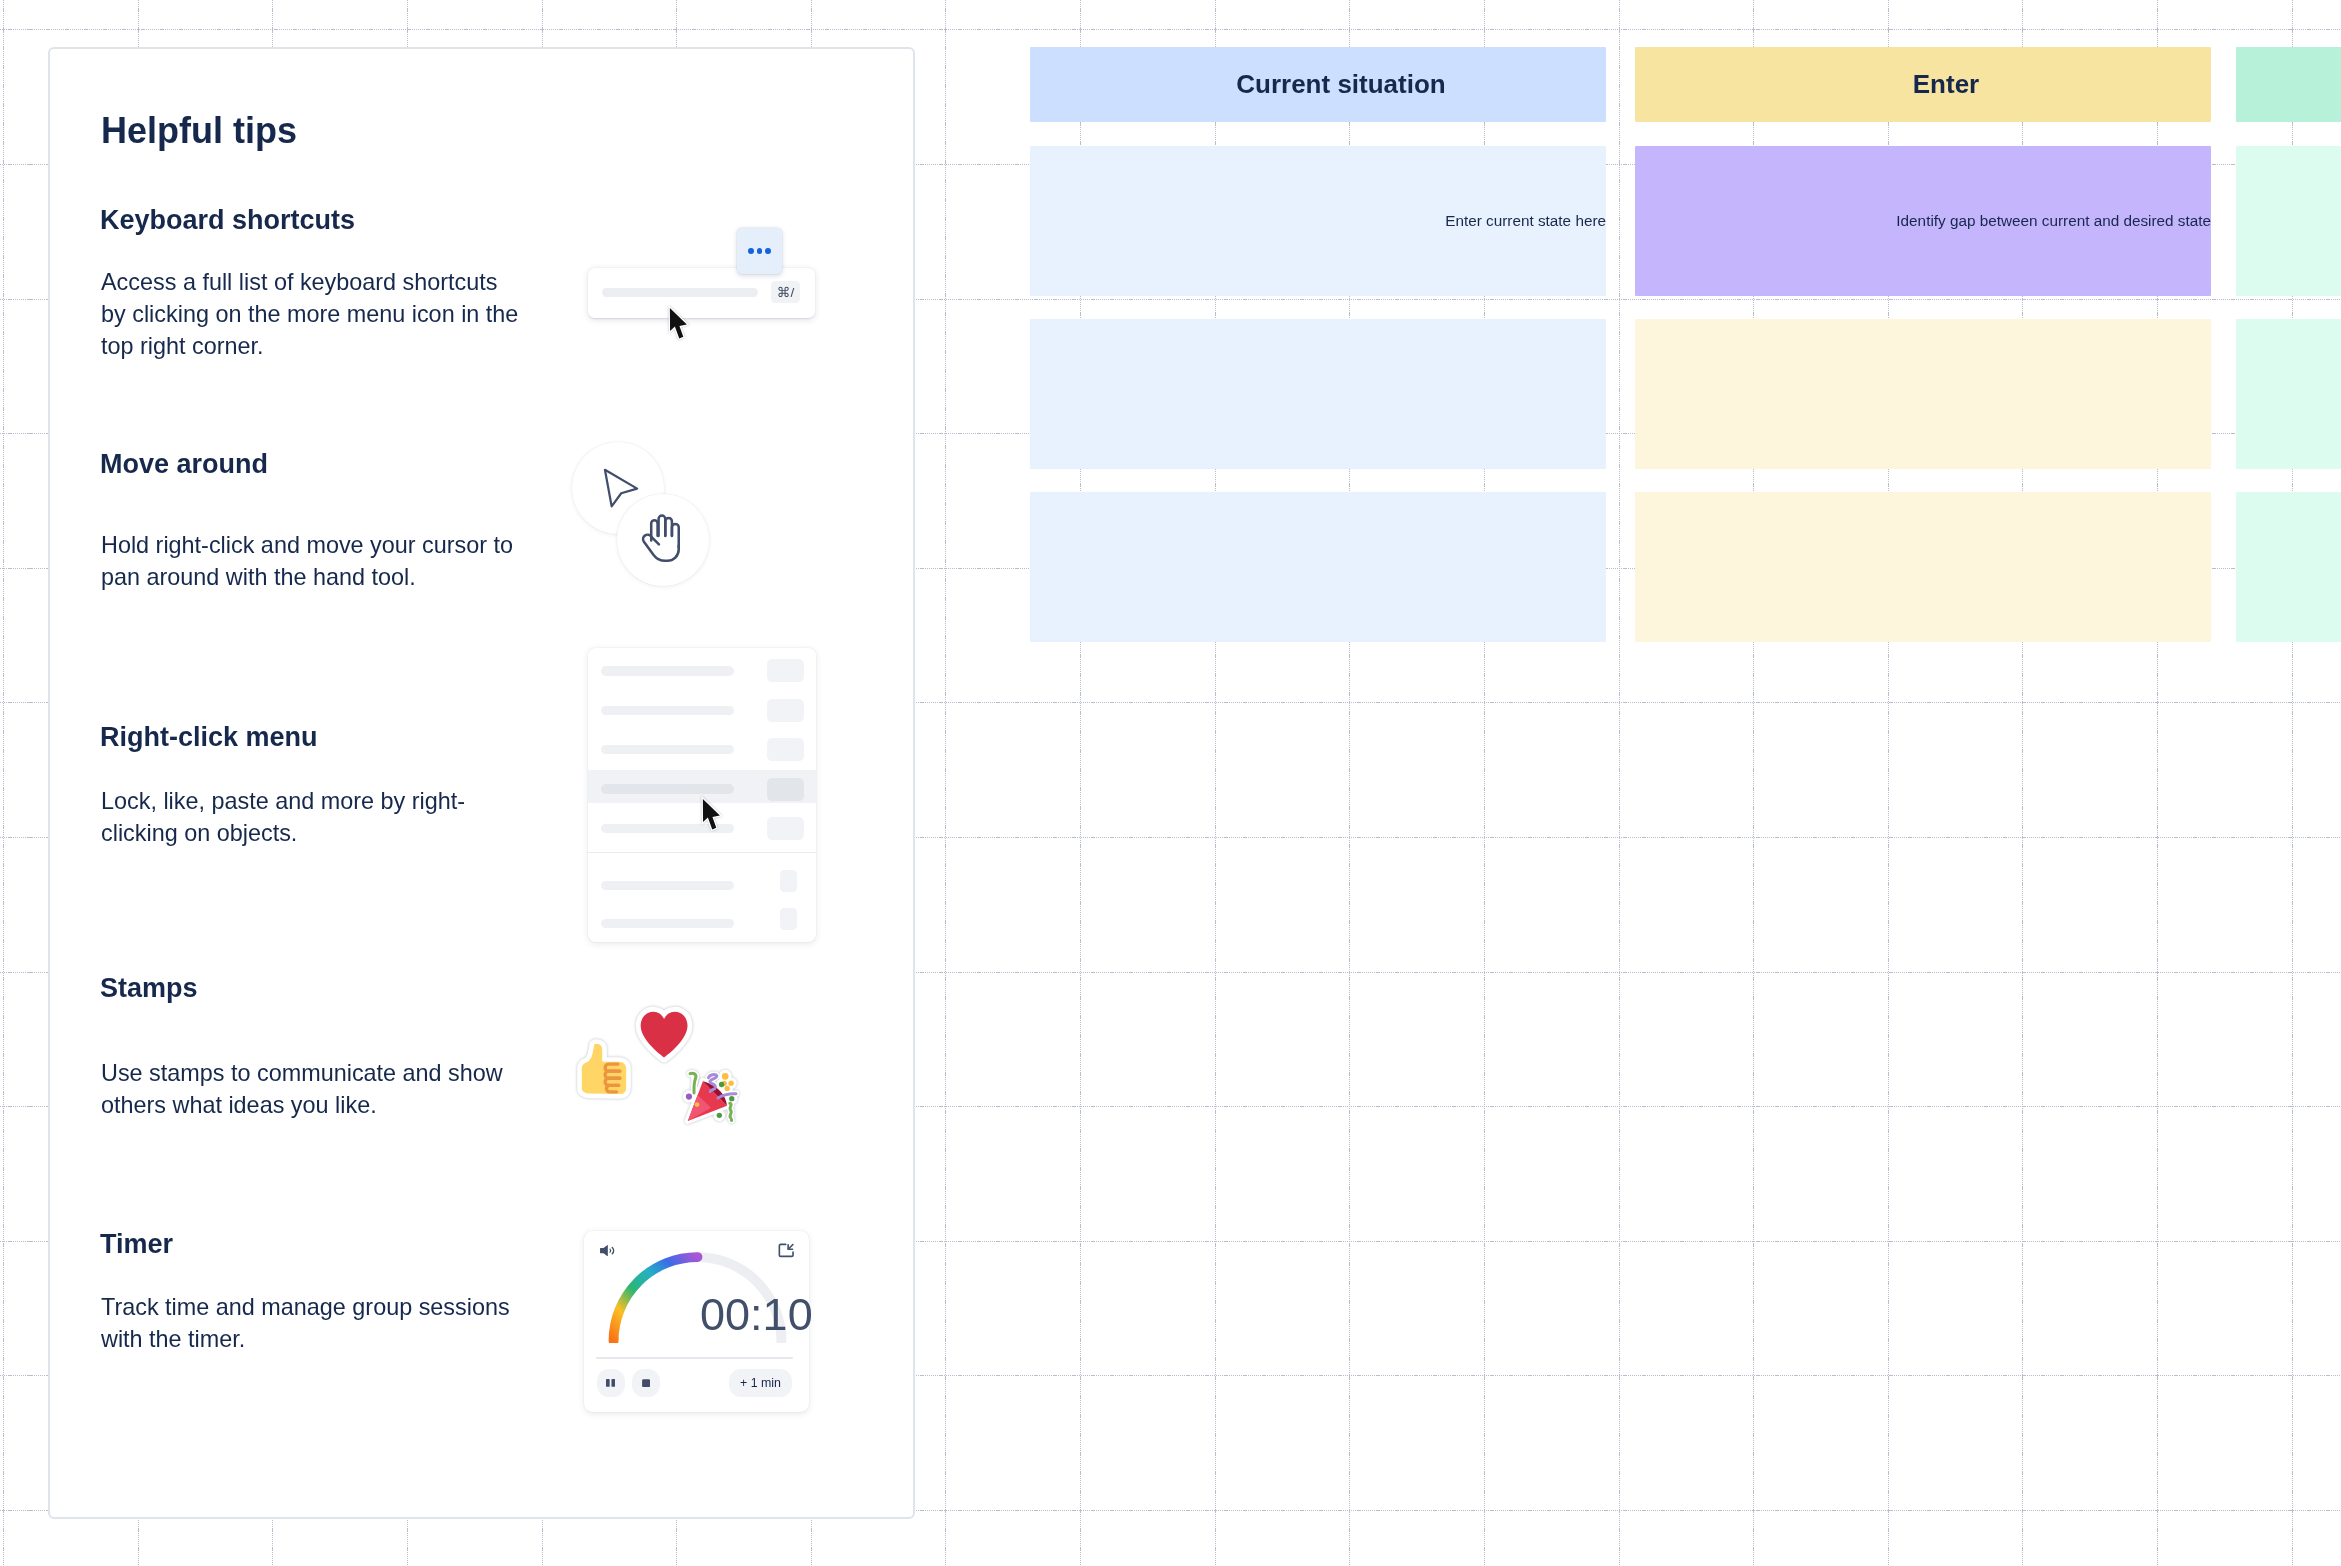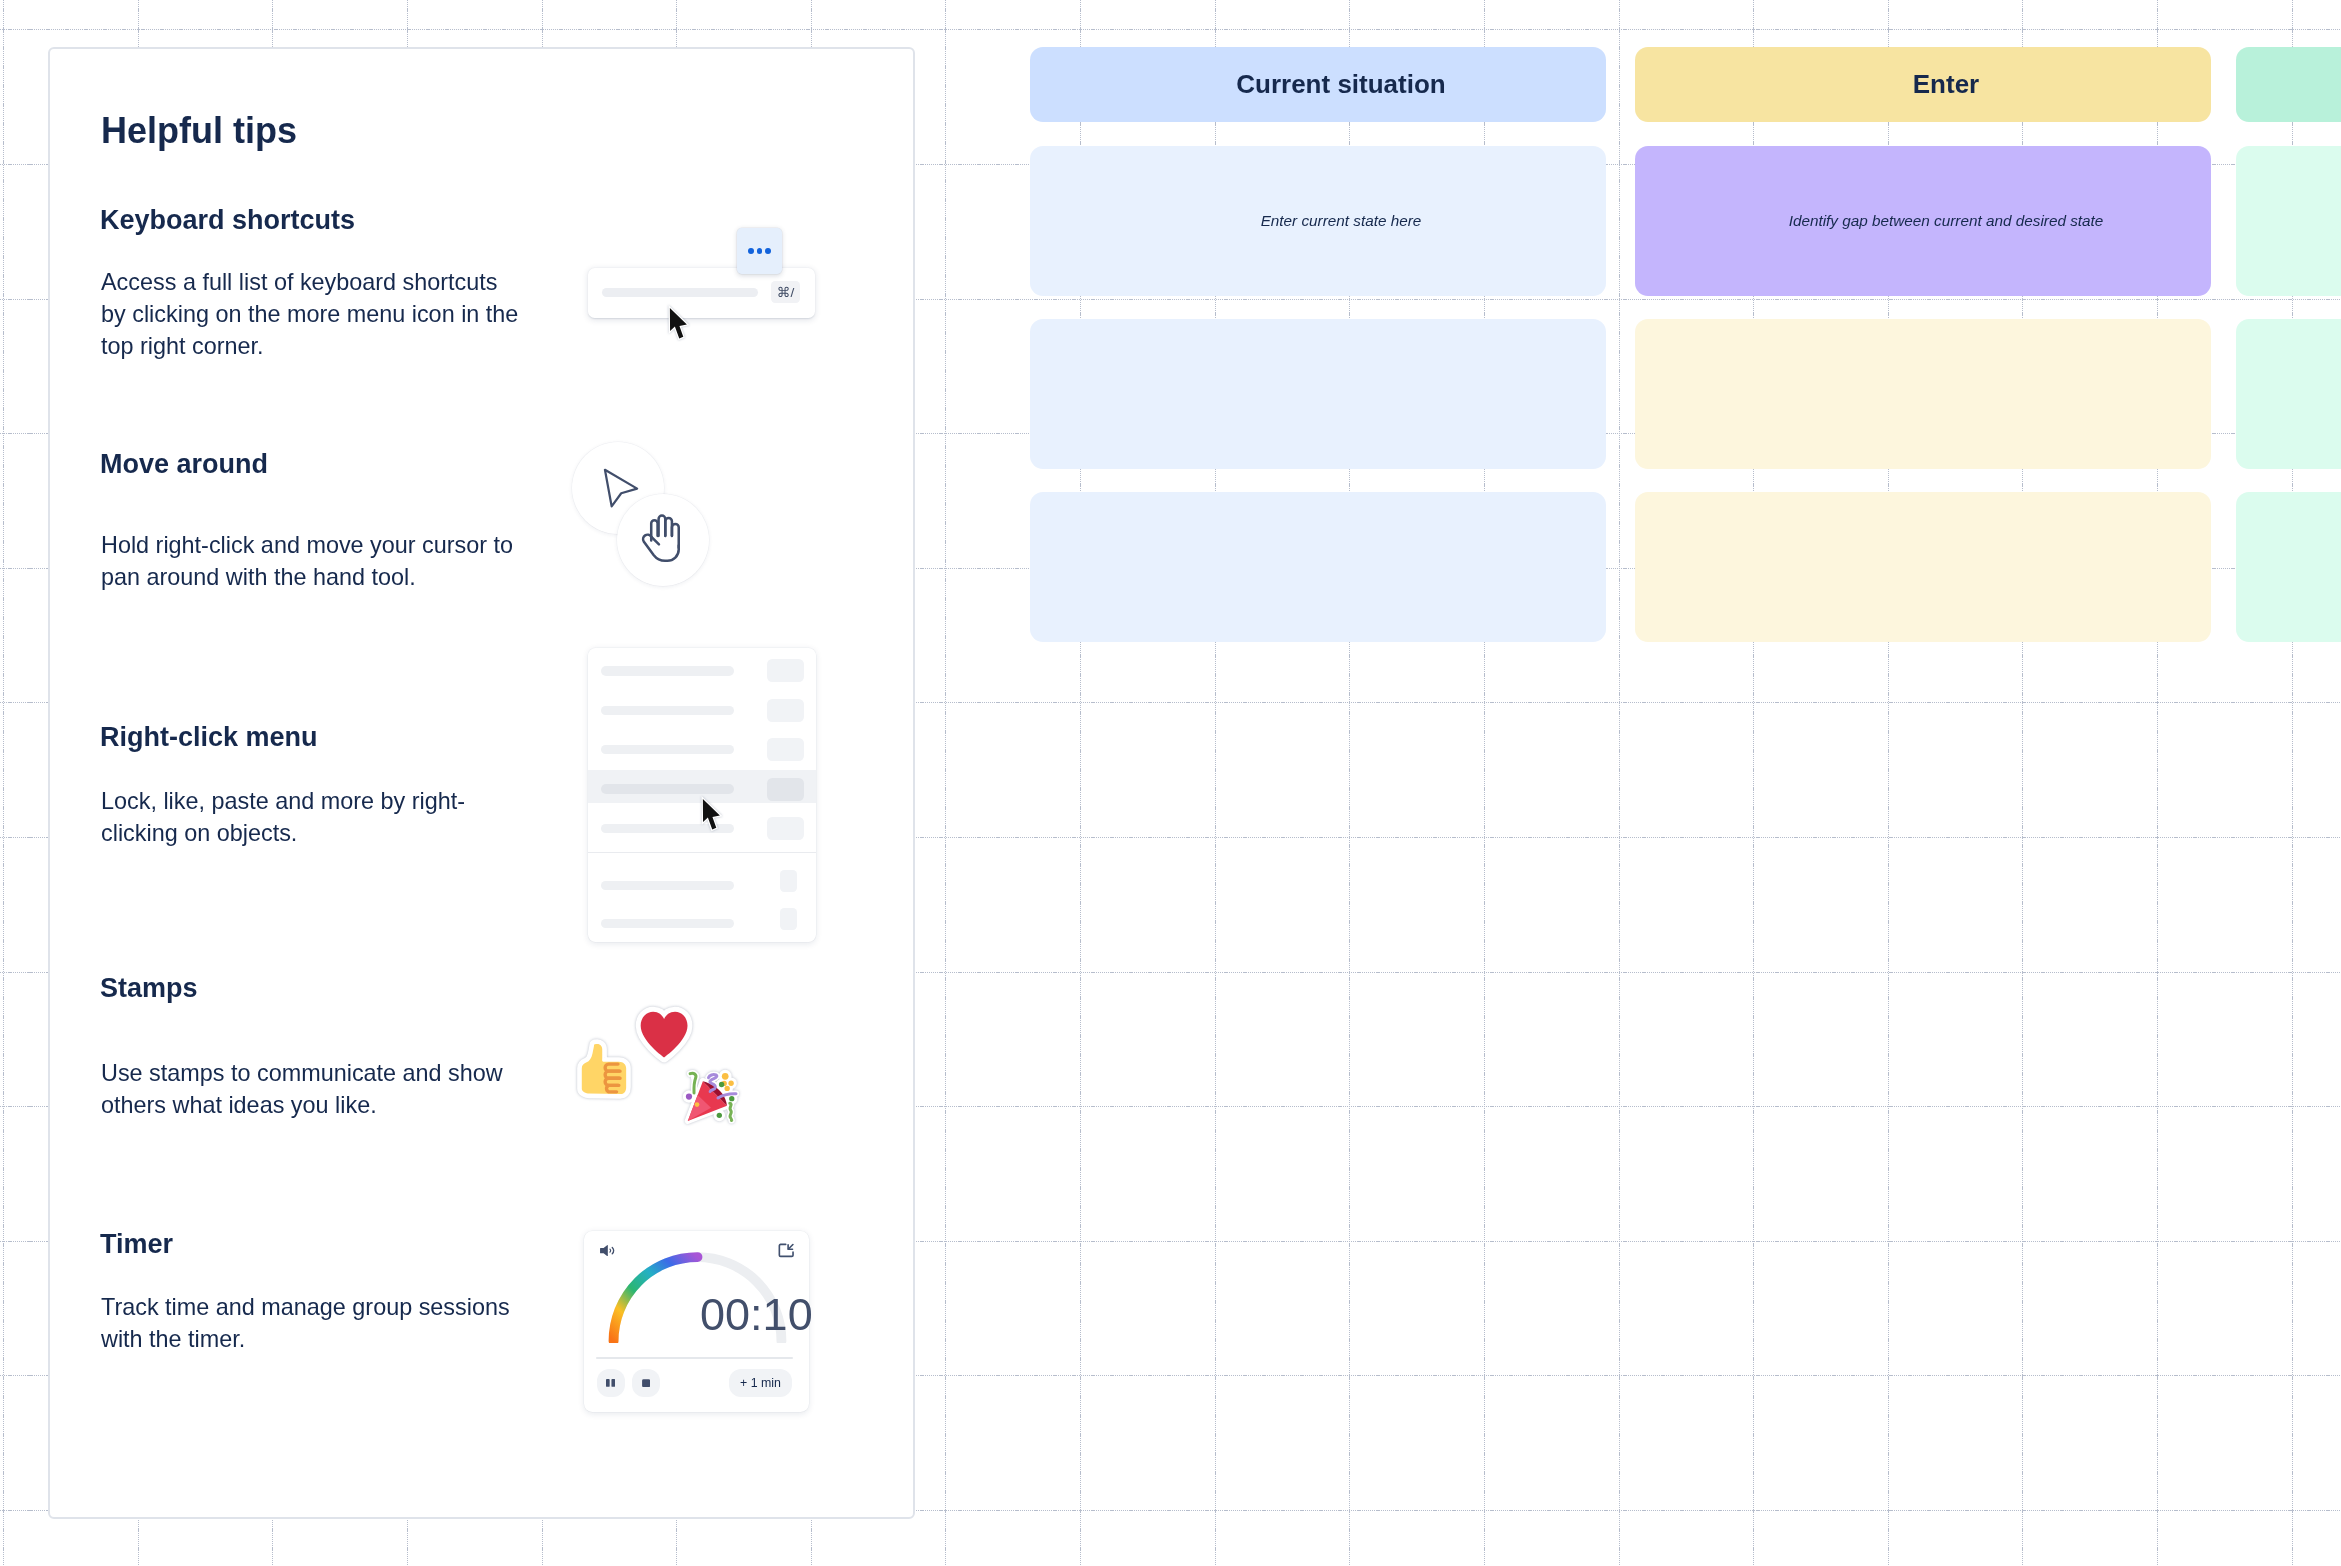--- a/index.html
+++ b/index.html
@@ -52,24 +52,24 @@
 
   
   .tm-card{position:absolute;left:534px;top:1182px;width:225px;height:181px;background:#fff;
     border-radius:8.4px;box-shadow:0 1.9px 6.6px rgba(22,41,77,.10),0 0 0 0.5px rgba(22,41,77,.05);}
   .tm-div{position:absolute;left:12px;top:126px;width:197px;height:1.7px;background:#e5e8ec;border-radius:0.9px;}
   .tm-btn{position:absolute;background:#f1f3f6;border-radius:12px;display:flex;align-items:center;justify-content:center;}
   .tm-time{position:absolute;left:3.7px;top:61px;width:225px;text-align:right;line-height:45px;
     font-size:45px;font-weight:400;color:#424f6b;}
 
   
-  .bcard{position:absolute;box-sizing:border-box;border-radius:13px;padding-left:46px;}
+  .bcard{position:absolute;box-sizing:border-box;border-radius:1px;padding-left:46px;}
   .bhead{display:flex;align-items:center;justify-content:center;}
   .bhead span{font-size:26px;font-weight:700;color:#16294D;}
-  .bbody{display:flex;align-items:center;justify-content:center;font-style:italic;}
+  .bbody{display:flex;align-items:center;justify-content:flex-end;}
   .bbody span{font-size:15.3px;font-weight:400;color:#16294D;text-align:center;}
 </style>
 </head>
 <body>
 
 <div id="canvas">
   <div id="grid">
       <div class="gl-h" style="top:29px"></div>
       <div class="gl-h" style="top:164px"></div>
       <div class="gl-h" style="top:299px"></div>

